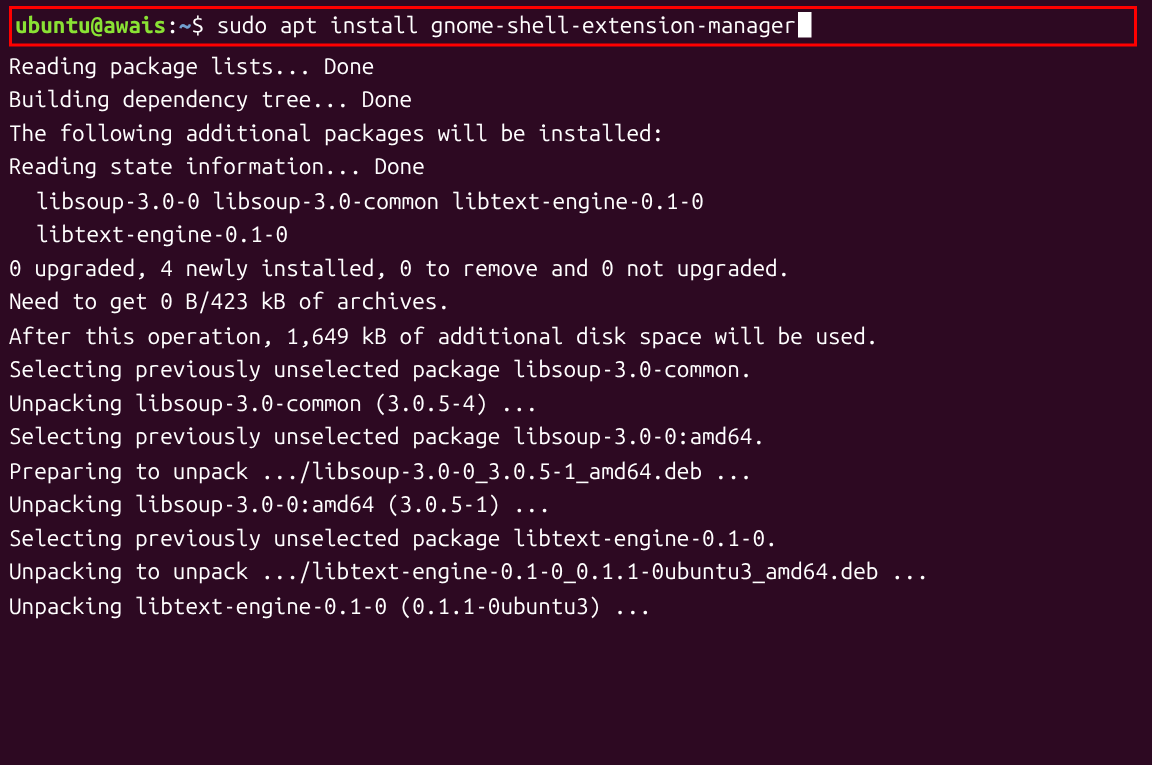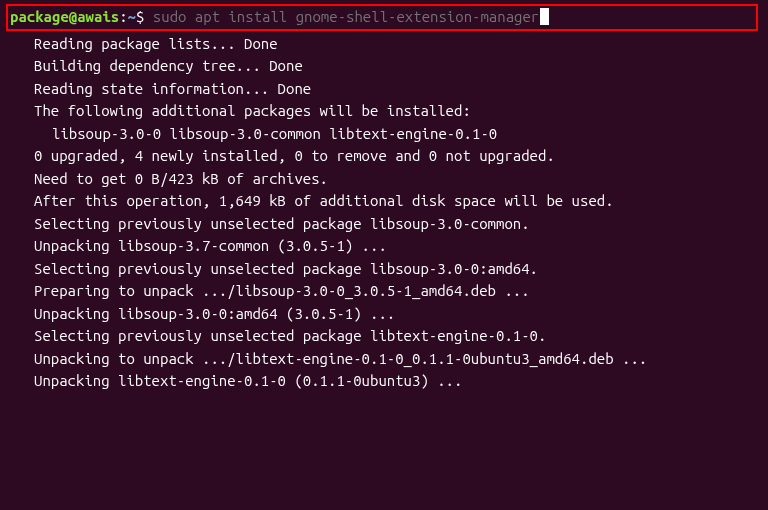--- a/index.html
+++ b/index.html
@@ -17,52 +17,53 @@
     .prompt-line {
       border: 2px solid #ff0000;
       padding: 0 2px;
       margin-bottom: 2px;
       display: inline-block;
       width: calc(100% - 4px);
     }
     .user-host { color: #8ae234; font-weight: bold; }
     .tilde { color: #729fcf; font-weight: bold; }
     .dollar { color: #ffffff; }
-    .command { color: #737373; }
+    .command { color: #ffffff; }
     .cursor {
       display: inline-block;
       width: 9px;
       height: 17px;
       background: #ffffff;
       vertical-align: text-bottom;
       margin-left: 1px;
     }
-    .output { color: #ffffff; white-space: pre; margin-left: 28px; }
+    .output { color: #ffffff; white-space: pre; }
     .indent { padding-left: 18px; }
   </style>
 </head>
 <body>
 
 
 
 <div class="prompt-line">
-  <span class="user-host">package@awais</span><span>:</span><span class="tilde">~</span><span class="dollar">$ </span><span class="command">sudo apt install gnome-shell-extension-manager</span><span class="cursor"></span>
+  <span class="user-host">ubuntu@awais</span><span>:</span><span class="tilde">~</span><span class="dollar">$ </span><span class="command">sudo apt install gnome-shell-extension-manager</span><span class="cursor"></span>
 </div>
 
 <div id="output-container">
     <div class="output">Reading package lists... Done</div>
     <div class="output">Building dependency tree... Done</div>
+    <div class="output">The following additional packages will be installed:</div>
     <div class="output">Reading state information... Done</div>
-    <div class="output">The following additional packages will be installed:</div>
     <div class="output indent">libsoup-3.0-0 libsoup-3.0-common libtext-engine-0.1-0</div>
+    <div class="output indent">libtext-engine-0.1-0</div>
     <div class="output">0 upgraded, 4 newly installed, 0 to remove and 0 not upgraded.</div>
     <div class="output">Need to get 0 B/423 kB of archives.</div>
     <div class="output">After this operation, 1,649 kB of additional disk space will be used.</div>
     <div class="output">Selecting previously unselected package libsoup-3.0-common.</div>
-    <div class="output">Unpacking libsoup-3.7-common (3.0.5-1) ...</div>
+    <div class="output">Unpacking libsoup-3.0-common (3.0.5-4) ...</div>
     <div class="output">Selecting previously unselected package libsoup-3.0-0:amd64.</div>
     <div class="output">Preparing to unpack .../libsoup-3.0-0_3.0.5-1_amd64.deb ...</div>
     <div class="output">Unpacking libsoup-3.0-0:amd64 (3.0.5-1) ...</div>
     <div class="output">Selecting previously unselected package libtext-engine-0.1-0.</div>
     <div class="output">Unpacking to unpack .../libtext-engine-0.1-0_0.1.1-0ubuntu3_amd64.deb ...</div>
     <div class="output">Unpacking libtext-engine-0.1-0 (0.1.1-0ubuntu3) ...</div>
   </div>
 
 
 

